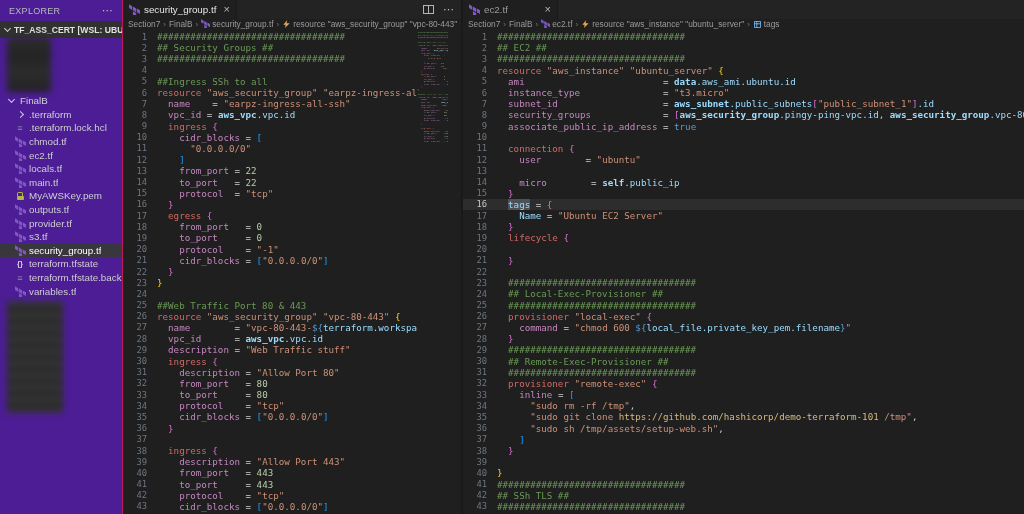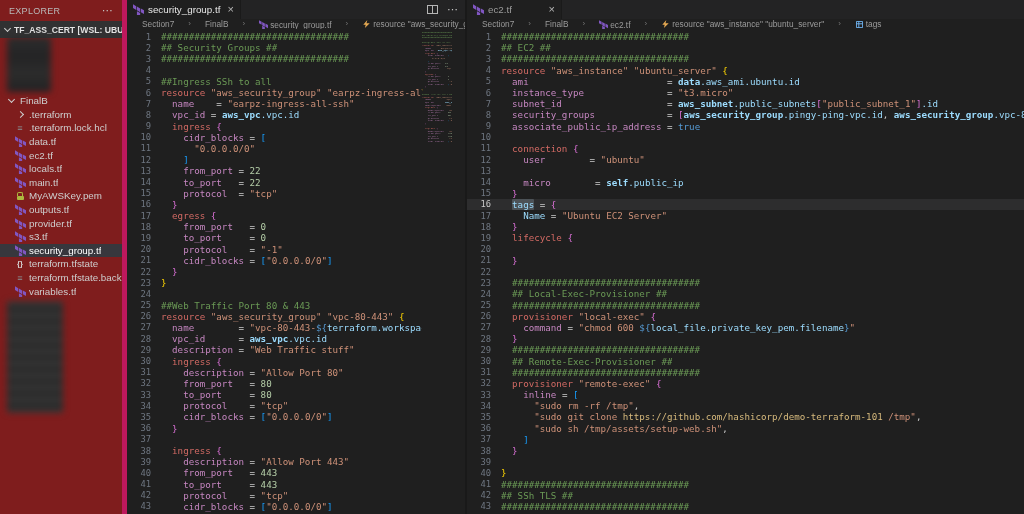--- a/index.html
+++ b/index.html
@@ -1,19 +1,19 @@
 <!DOCTYPE html>
 <html><head>
 <meta charset="utf-8">
 <style>
   html,body{margin:0;padding:0;background:#1f1f1f}
   .root{display:flex;width:1024px;height:514px;overflow:hidden;background:#1f1f1f;
         font-family:"Liberation Sans",sans-serif;-webkit-user-select:none}
   
-  .sidebar{width:122px;min-width:122px;background:#7f1d1d;position:relative;overflow:hidden;border-right:5px solid #be185d}
+  .sidebar{width:122px;min-width:122px;background:#4c1d95;position:relative;overflow:hidden;border-right:1px solid #be185d}
   .sb-header{height:21px;display:flex;align-items:center;justify-content:space-between;padding:0 9px;color:#b9b9b9;font-size:9px;letter-spacing:.3px}
   .sb-dots{color:#c5c5c5;font-size:11px;cursor:pointer;line-height:1}
   .sb-section{height:17px;display:flex;align-items:center;gap:4px;background:#313132;color:#e2e2e2;font-weight:bold;font-size:8.6px;padding:0 5px;white-space:nowrap;overflow:hidden}
   .chev{width:4px;height:4px;border-right:1px solid #cfcfcf;border-bottom:1px solid #cfcfcf;display:inline-block;flex:none}
   .chev.down{transform:rotate(45deg);margin-top:-2px}
   .chev.right{transform:rotate(-45deg)}
   .blur{position:absolute;filter:blur(3px);border-radius:2px;pointer-events:none}
   .blur1{left:7px;top:37px;width:44px;height:55px;background:linear-gradient(180deg,#2d2d2d,#242425 35%,#2c2c2c 65%,#232324)}
   .blur2{left:7px;top:301px;width:56px;height:112px;background:repeating-linear-gradient(180deg,#353535 0 5px,#2b2b2b 5px 12px)}
   .tree{margin-top:56px;position:relative}
@@ -36,21 +36,21 @@
   .pane1{flex:1}
   .tabbar{height:19px;background:#232324;display:flex;align-items:stretch}
   .tab{display:flex;align-items:center;gap:4px;padding:0 6px;background:#1f1f1f;border-right:1px solid #1a1a1a;font-size:9.8px;color:#e6e6e6;cursor:pointer}
   .pane1 .tab{color:#9b9b9b;min-width:82px}
   .pane1 .tab .tabclose{margin-left:auto}
   .tabicon{display:inline-flex;width:11px}
   .tabclose{color:#b5b5b5;font-size:11px;line-height:1;padding-left:3px}
   .tabactions{margin-left:auto;display:flex;align-items:center;gap:9px;padding-right:7px}
   .spliticon{width:9px;height:7px;border:1px solid #b5b5b5;position:relative;display:inline-block}
   .spliticon:after{content:"";position:absolute;left:3.5px;top:0;bottom:0;width:1px;background:#b5b5b5}
-  .breadcrumb{height:10px;display:flex;align-items:flex-start;gap:14px;padding-left:15px;font-size:8.3px;color:#9b9b9b;white-space:nowrap;overflow:hidden}
+  .breadcrumb{height:10px;display:flex;align-items:flex-end;gap:3px;padding-left:5px;font-size:8.3px;color:#9b9b9b;white-space:nowrap;overflow:hidden}
   .crumb{display:inline-flex;align-items:center;gap:2px;cursor:pointer;flex:none}
   .bsep{color:#767676;font-size:8px;flex:none}
   .bctext{white-space:pre}
   .breadcrumb .fic{width:9px;min-width:9px}
   .editor{flex:1;display:flex;overflow:hidden}
   .code{flex:1;overflow:hidden;padding-top:2px}
   .row{display:flex;height:11.2px;align-items:center}
   .row.cur{background:#2d2d2e}
   .row.cur .ln{color:#c8c8c8}
   .ln{width:24px;min-width:24px;text-align:right;margin-right:10px;color:#6e7681;font-family:"DejaVu Sans Mono",monospace;font-size:8.8px}
@@ -112,21 +112,21 @@
           <span class="fic">
             <svg width="11" height="11" viewBox="0 0 16 16">
               <g fill="#8157c2">
                 <polygon points="0,0.4 4.7,3.1 4.7,8.6 0,5.9"></polygon>
                 <polygon points="5.7,3.7 10.4,6.4 10.4,11.9 5.7,9.2"></polygon>
                 <polygon points="11.4,6.4 16,9 16,14.5 11.4,11.9"></polygon>
                 <polygon points="5.7,10.4 10.4,13.1 10.4,16 5.7,16"></polygon>
               </g>
             </svg>
           </span>
-          <span class="tlabel">data.tf</span>
+          <span class="tlabel">chmod.tf</span>
         </div>
         <div class="trow item">
           <span class="fic">
             <svg width="11" height="11" viewBox="0 0 16 16">
               <g fill="#8157c2">
                 <polygon points="0,0.4 4.7,3.1 4.7,8.6 0,5.9"></polygon>
                 <polygon points="5.7,3.7 10.4,6.4 10.4,11.9 5.7,9.2"></polygon>
                 <polygon points="11.4,6.4 16,9 16,14.5 11.4,11.9"></polygon>
                 <polygon points="5.7,10.4 10.4,13.1 10.4,16 5.7,16"></polygon>
               </g>

